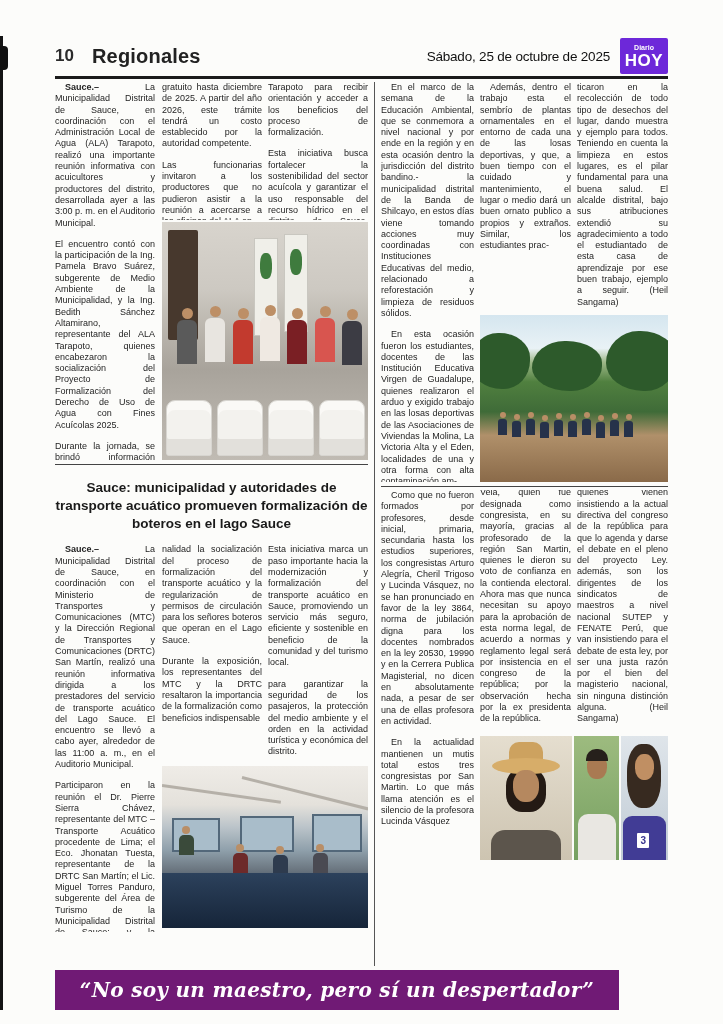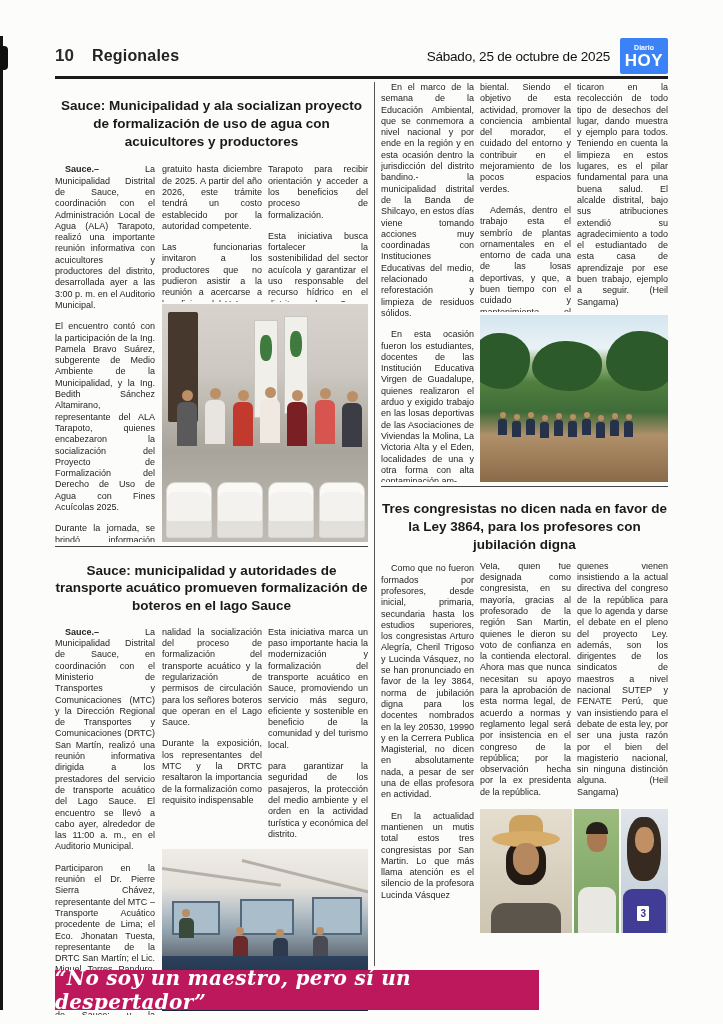--- a/index.html
+++ b/index.html
@@ -4,24 +4,24 @@
 <style>
   html,body{margin:0;padding:0;background:#888;}
   .page{position:relative;width:723px;height:1024px;margin:0 auto;background:#fcfcfa;
         font-family:"Liberation Sans",sans-serif;color:#1e1e1e;overflow:hidden;}
   .scan-edge{position:absolute;left:0;top:36px;width:3px;height:974px;background:#141414;}
   .scan-blob{position:absolute;left:0;top:46px;width:8px;height:24px;background:#101010;border-radius:0 4px 4px 0;}
 
   
   .masthead{position:absolute;left:55px;top:38px;width:613px;height:36px;display:flex;align-items:center;}
   .pgnum{font-size:17px;font-weight:bold;color:#2b2b2b;}
-  .section{font-size:16px;font-weight:bold;color:#222;margin-left:18px;letter-spacing:.2px;}
+  .section{font-size:20px;font-weight:bold;color:#222;margin-left:18px;letter-spacing:.2px;}
   .spacer{flex:1;}
   .date{font-size:13.5px;color:#111;margin-right:10px;letter-spacing:-.2px;}
-  .logo{width:48px;height:36px;background:#3b82f6;border-radius:2px;display:flex;flex-direction:column;
+  .logo{width:48px;height:36px;background:#6d28d9;border-radius:2px;display:flex;flex-direction:column;
         align-items:center;justify-content:center;line-height:1;}
   .logo-top{color:#fff;font-size:7px;font-weight:bold;}
   .logo-main{color:#fff;font-size:17px;font-weight:bold;letter-spacing:.5px;margin-top:1px;}
   .masthead-rule{position:absolute;left:55px;top:76px;width:613px;height:3px;background:#1b1b1b;}
   .vdiv{position:absolute;left:374px;top:82px;width:1px;height:884px;background:#555;}
 
   
   .half{position:absolute;top:82px;}
   .half.left{left:55px;width:313px;}
   .half.right{left:381px;width:287px;}
@@ -101,21 +101,21 @@
   .pB-hair{position:absolute;left:12px;top:13px;width:22px;height:12px;background:#26201b;border-radius:10px 10px 0 0;}
   .pB-torso{position:absolute;left:4px;bottom:0;width:38px;height:46px;background:#e9e7e2;border-radius:10px 10px 0 0;}
   .pC{width:47px;background:linear-gradient(#dfe5ea,#c0cbd5);}
   .pC-hair{position:absolute;left:6px;top:8px;width:34px;height:64px;background:#372a20;border-radius:42%;}
   .pC-face{position:absolute;left:14px;top:18px;width:19px;height:26px;background:#c08f63;border-radius:45%;}
   .pC-torso{position:absolute;left:2px;bottom:0;width:43px;height:44px;background:#413c95;border-radius:9px 9px 0 0;}
   .pC-badge{position:absolute;left:16px;bottom:12px;width:12px;height:15px;background:#fff;border-radius:1px;
             font-size:10px;font-weight:bold;color:#3a3590;text-align:center;line-height:15px;}
 
   
-  .banner{position:absolute;left:55px;top:970px;width:484px;height:40px;background:#be185d;
+  .banner{position:absolute;left:55px;top:970px;width:564px;height:40px;background:#701a75;
           display:flex;align-items:center;justify-content:center;}
   .banner span{color:#fff;font-family:"DejaVu Serif",serif;font-weight:bold;font-style:italic;
                font-size:20px;letter-spacing:.3px;}
 </style>
 </head>
 <body>
 
 <div class="page">
   <div class="scan-edge"></div>
   <div class="scan-blob"></div>
@@ -129,21 +129,20 @@
       <span class="logo-top">Diario</span>
       <span class="logo-main">HOY</span>
     </span>
   </header>
   <div class="masthead-rule"></div>
   <div class="vdiv"></div>
 
   <div class="half left">
 
     <section>
-      <h2 class="atitle a1-title">Sauce: Municipalidad y ala socializan proyecto de formalización de uso de agua con acuicultores y productores</h2>
       <div class="abody a1-body">
         <div class="col a1-c1">
           <p class="indent"><b>Sauce.–</b> <span>La Municipalidad Distrital de Sauce, en coordinación con el Administración Local de Agua (ALA) Tarapoto, realizó una importante reunión informativa con acuicultores y productores del distrito, desarrollada ayer a las 3:00 p. m. en el Auditorio Municipal.</span></p>
           <p>El encuentro contó con la participación de la Ing. Pamela Bravo Suárez, subgerente de Medio Ambiente de la Municipalidad, y la Ing. Bedith Sánchez Altamirano, representante del ALA Tarapoto, quienes encabezaron la socialización del Proyecto de Formalización del Derecho de Uso de Agua con Fines Acuícolas 2025.</p>
           <p>Durante la jornada, se brindó información gratuita sobre el proceso de formalización y licenciamiento del uso de agua para actividades acuícolas. Asimismo, se informó que el proyecto de formalización acuícola será completamente</p>
         </div>
         <div class="rightwrap a1-rw">
           <div class="colsrow a1-cols">
             <div class="col a1-c2">
               <p>gratuito hasta diciembre de 2025. A partir del año 2026, este trámite tendrá un costo establecido por la autoridad competente.</p>
@@ -185,21 +184,21 @@
       <div class="abody a3-body">
         <div class="col a1-c1">
           <p class="indent"><b>Sauce.–</b> <span>La Municipalidad Distrital de Sauce, en coordinación con el Ministerio de Transportes y Comunicaciones (MTC) y la Dirección Regional de Transportes y Comunicaciones (DRTC) San Martín, realizó una reunión informativa dirigida a los prestadores del servicio de transporte acuático del Lago Sauce. El encuentro se llevó a cabo ayer, alrededor de las 11:00 a. m., en el Auditorio Municipal.</span></p>
           <p>Participaron en la reunión el Dr. Pierre Sierra Chávez, representante del MTC – Transporte Acuático procedente de Lima; el Eco. Jhonatan Tuesta, representante de la DRTC San Martín; el Lic. Miguel Torres Panduro, subgerente del Área de Turismo de la Municipalidad Distrital de Sauce; y la subprefecta del distrito, María Perla Rengifo Murrieta.</p>
 
         </div>
         <div class="rightwrap a1-rw">
           <div class="colsrow a3-cols">
             <div class="col a1-c2">
               <p>nalidad la socialización del proceso de formalización del transporte acuático y la regularización de permisos de circulación para los señores boteros que operan en el Lago Sauce.</p>
-              <p>Durante la exposición, los representantes del MTC y la DRTC resaltaron la importancia de la formalización como requisito indispensable</p>
+              <p>Durante la exposición, los representantes del MTC y la DRTC resaltaron la importancia de la formalización como beneficios indispensable</p>
             </div>
             <div class="col a1-c3">
               <p>Esta iniciativa marca un paso importante hacia la modernización y formalización del transporte acuático en Sauce, promoviendo un servicio más seguro, eficiente y sostenible en beneficio de la comunidad y del turismo local.</p>
               <p>para garantizar la seguridad de los pasajeros, la protección del medio ambiente y el orden en la actividad turística y económica del distrito.</p>
             </div>
           </div>
           <div class="photo ph3">
             <div class="beam" style="left:0;top:18px;width:120px;transform:rotate(8deg);"></div>
             <div class="beam" style="left:80px;top:10px;width:130px;transform:rotate(14deg);"></div>
             <div class="win" style="left:10px;top:52px;width:44px;height:30px;"></div>
@@ -220,21 +219,20 @@
 
     <section>
       <div class="abody a2-body">
         <div class="col a2-c1">
           <p class="indent">En el marco de la semana de la Educación Ambiental, que se conmemora a nivel nacional y por ende en la región y en esta ocasión dentro la jurisdicción del distrito bandino.- la municipalidad distrital de la Banda de Shilcayo, en estos días viene tomando acciones muy coordinadas con Instituciones Educativas del medio, relacionado a reforestación y limpieza de residuos sólidos.</p>
           <p class="indent">En esta ocasión fueron los estudiantes, docentes de las Institución Educativa Virgen de Guadalupe, quienes realizaron el arduo y exigido trabajo en las losas deportivas de las Asociaciones de Viviendas la Molina, La Victoria Alta y el Eden, localidades de una y otra forma con alta contaminación am-</p>
         </div>
         <div class="rightwrap a2-rw">
           <div class="colsrow a2-cols">
             <div class="col a2-c2">
-              <p>biental. Siendo el objetivo de esta actividad, promover la conciencia ambiental del morador, el cuidado del entorno y contribuir en el mejoramiento de los pocos espacios verdes.</p>
               <p class="indent">Además, dentro el trabajo esta el sembrío de plantas ornamentales en el entorno de cada una de las losas deportivas, y que, a buen tiempo con el cuidado y mantenimiento, el lugar o medio dará un buen ornato publico a propios y extraños. Similar, los estudiantes prac-</p>
             </div>
             <div class="col a2-c3">
               <p>ticaron en la recolección de todo tipo de desechos del lugar, dando muestra y ejemplo para todos. Teniendo en cuenta la limpieza en estos lugares, es el pilar fundamental para una buena salud. El alcalde distrital, bajo sus atribuciones extendió su agradecimiento a todo el estudiantado de esta casa de aprendizaje por ese buen trabajo, ejemplo a seguir. (Heil Sangama)</p>
             </div>
           </div>
           <div class="photo ph2">
             <div class="tree" style="left:-10px;top:18px;width:60px;height:56px;"></div>
             <div class="tree" style="left:52px;top:26px;width:70px;height:50px;"></div>
             <div class="tree" style="left:126px;top:16px;width:70px;height:60px;"></div>
@@ -249,21 +247,20 @@
             <div class="st" style="left:130px;bottom:45px;"></div>
             <div class="st" style="left:144px;bottom:44px;"></div>
           </div>
         </div>
       </div>
     </section>
 
     <div class="hr-thin"></div>
 
     <section>
-      <h2 class="atitle a4-title">Tres congresistas no dicen nada en favor de la Ley 3864, para los profesores con jubilación digna</h2>
       <div class="abody a4-body">
         <div class="col a2-c1">
           <p class="indent">Como que no fueron formados por profesores, desde inicial, primaria, secundaria hasta los estudios superiores, los congresistas Arturo Alegría, Cheril Trigoso y Lucinda Vásquez, no se han pronunciado en favor de la ley 3864, norma de jubilación digna para los docentes nombrados en la ley 20530, 19990 y en la Cerrera Publica Magisterial, no dicen en absolutamente nada, a pesar de ser una de ellas profesora en actividad.</p>
           <p class="indent">En la actualidad mantienen un mutis total estos tres congresistas por San Martin. Lo que más llama atención es el silencio de la profesora Lucinda Vásquez</p>
         </div>
         <div class="rightwrap a2-rw">
           <div class="colsrow" style="height:242px;align-items:center;">
             <div class="col a2-c2">
               <p>Vela, quien fue designada como congresista, en su mayoría, gracias al profesorado de la región San Martin, quienes le dieron su voto de confianza en la contienda electoral. Ahora mas que nunca necesitan su apoyo para la aprobación de esta norma legal, de acuerdo a normas y reglamento legal será por insistencia en el congreso de la república; por la observación hecha por la ex presidenta de la república.</p>
 

